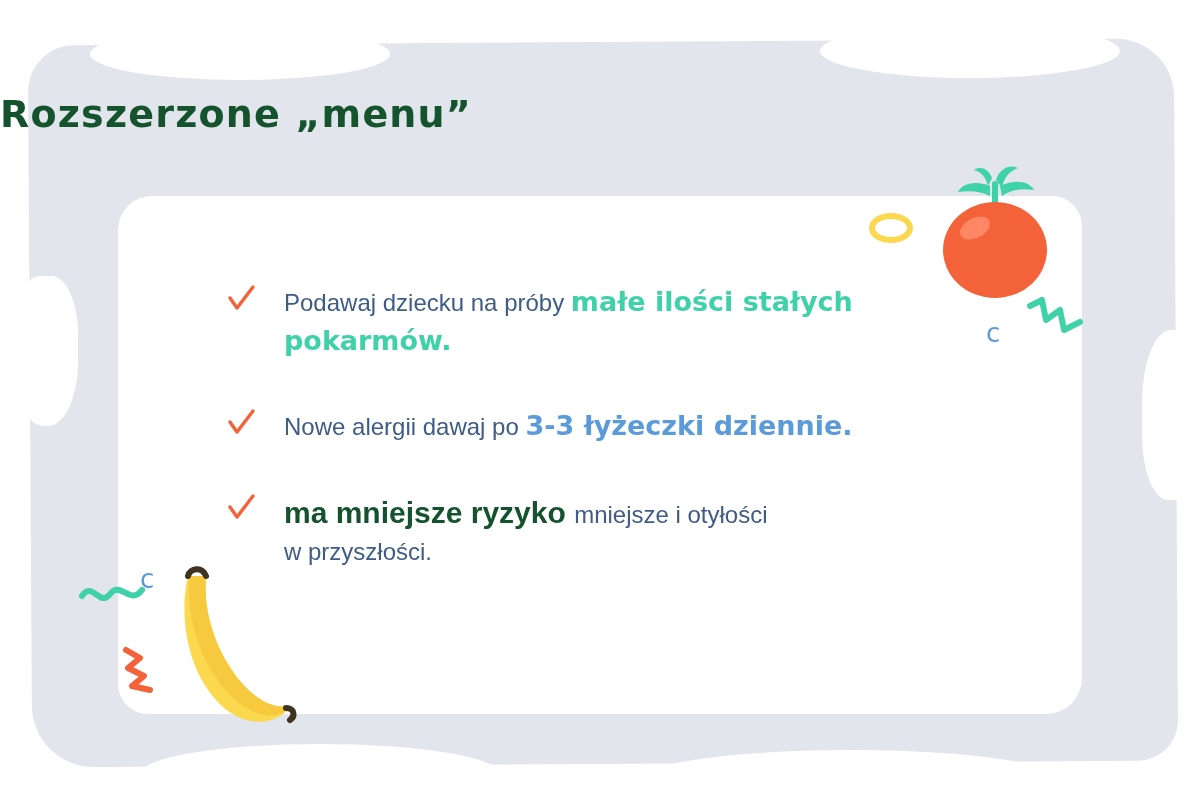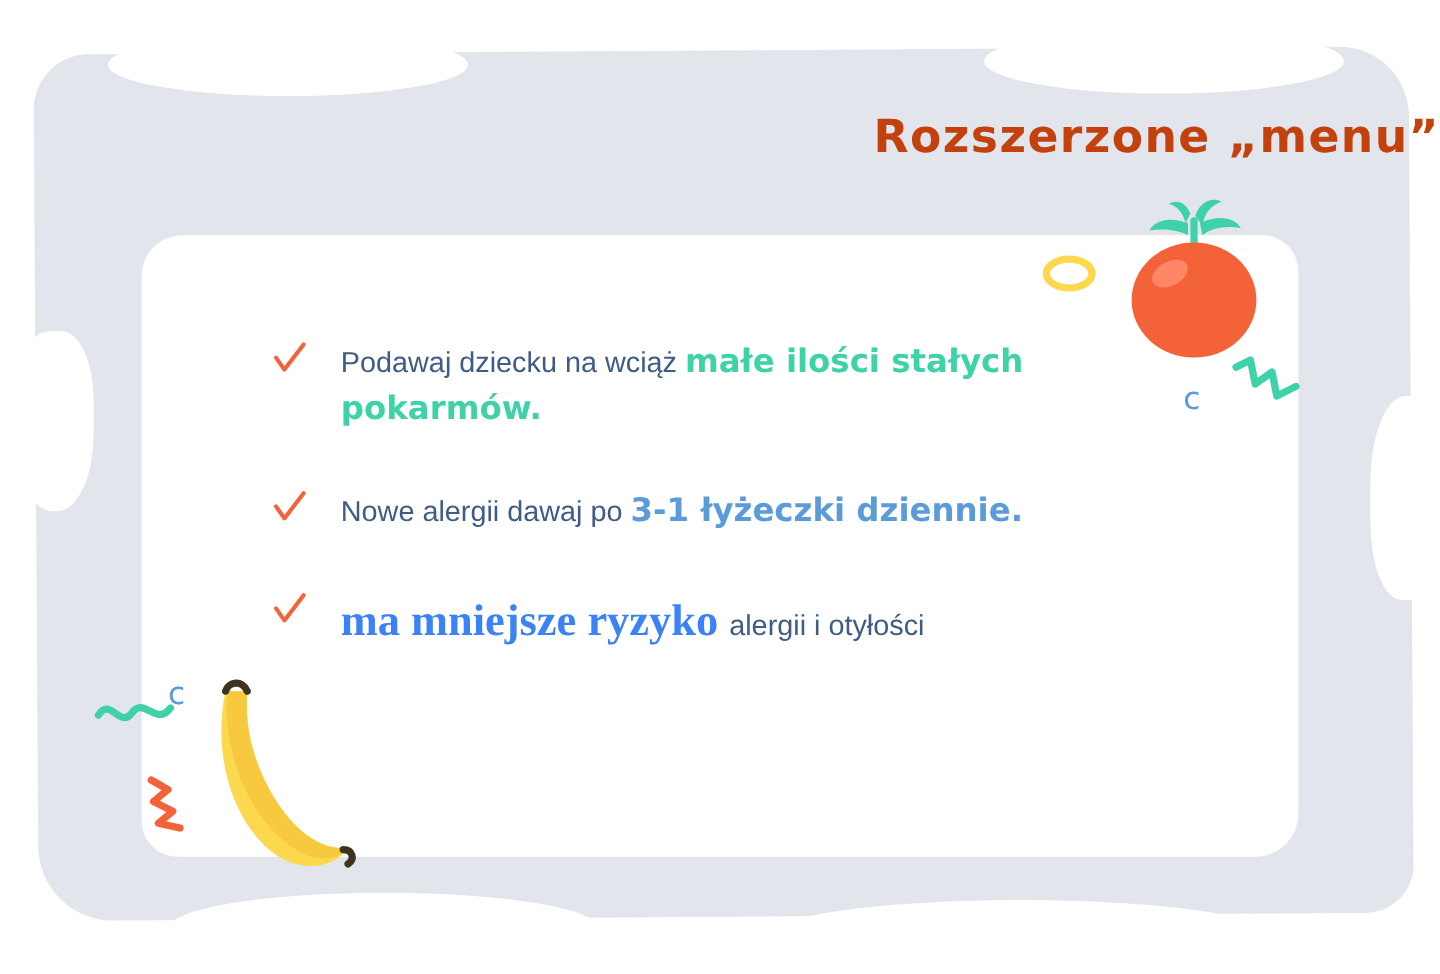--- a/index.html
+++ b/index.html
@@ -94,22 +94,22 @@
     background: #ffffff;
     border-radius: 34px 30px 36px 30px;
   }
 
   
   .title {
     position: absolute;
     left: 0;
     top: 92px;
     width: 1200px;
-    text-align: right;
-    color: #c2410c;
+    text-align: left;
+    color: #14532d;
     font-size: 38px;
     font-weight: bold;
     letter-spacing: 1.2px;
     font-family: "DejaVu Sans", sans-serif;
   }
 
   
   .list {
     position: absolute;
     left: 226px;
@@ -141,24 +141,24 @@
     font-size: 27px;
     font-family: "DejaVu Sans", sans-serif;
   }
   .hl-blue {
     color: #5b9bd9;
     font-weight: bold;
     font-size: 27px;
     font-family: "DejaVu Sans", sans-serif;
   }
   .hl-orange {
-    color: #3b82f6;
-    font-weight: bold;
-    font-size: 37px;
-    font-family: Liberation Serif, serif;
+    color: #14532d;
+    font-weight: bold;
+    font-size: 30px;
+    font-family: Liberation Sans, sans-serif;
   }
 
   
   .deco { position: absolute; }
   .tomato { left: 930px; top: 164px; }
   .banana { left: 150px; top: 560px; }
   .ring    { left: 868px; top: 210px; }
   .squig-teal-r  { left: 1026px; top: 296px; }
   .squig-teal-l  { left: 78px;  top: 578px; }
   .squig-red-l   { left: 120px; top: 644px; }
@@ -231,40 +231,41 @@
 
   <div class="list">
 
     <div class="item">
       <span class="check">
         <svg width="30" height="30" viewBox="0 0 30 30">
           <path d="M4 14 L11 24 L27 3" fill="none" stroke="#f4623a" stroke-width="3.4" stroke-linecap="round" stroke-linejoin="round"></path>
         </svg>
       </span>
       <div class="line">
-        <span>Podawaj dziecku na wciąż </span><span class="hl-green">małe ilości stałych pokarmów.</span>
+        <span>Podawaj dziecku na próby </span><span class="hl-green">małe ilości stałych pokarmów.</span>
       </div>
     </div>
 
     <div class="item">
       <span class="check">
         <svg width="30" height="30" viewBox="0 0 30 30">
           <path d="M4 14 L11 24 L27 3" fill="none" stroke="#f4623a" stroke-width="3.4" stroke-linecap="round" stroke-linejoin="round"></path>
         </svg>
       </span>
       <div class="line">
-        <span>Nowe alergii dawaj po </span><span class="hl-blue">3-1 łyżeczki dziennie.</span>
+        <span>Nowe alergii dawaj po </span><span class="hl-blue">3-3 łyżeczki dziennie.</span>
       </div>
     </div>
 
     <div class="item">
       <span class="check">
         <svg width="30" height="30" viewBox="0 0 30 30">
           <path d="M4 14 L11 24 L27 3" fill="none" stroke="#f4623a" stroke-width="3.4" stroke-linecap="round" stroke-linejoin="round"></path>
         </svg>
       </span>
       <div class="line">
-        <div><span class="hl-orange">ma mniejsze ryzyko </span><span>alergii i otyłości</span></div>
+        <div><span class="hl-orange">ma mniejsze ryzyko </span><span>mniejsze i otyłości</span></div>
+        <div>w przyszłości.</div>
       </div>
     </div>
 
   </div>
 </div>
 
 </body></html>

